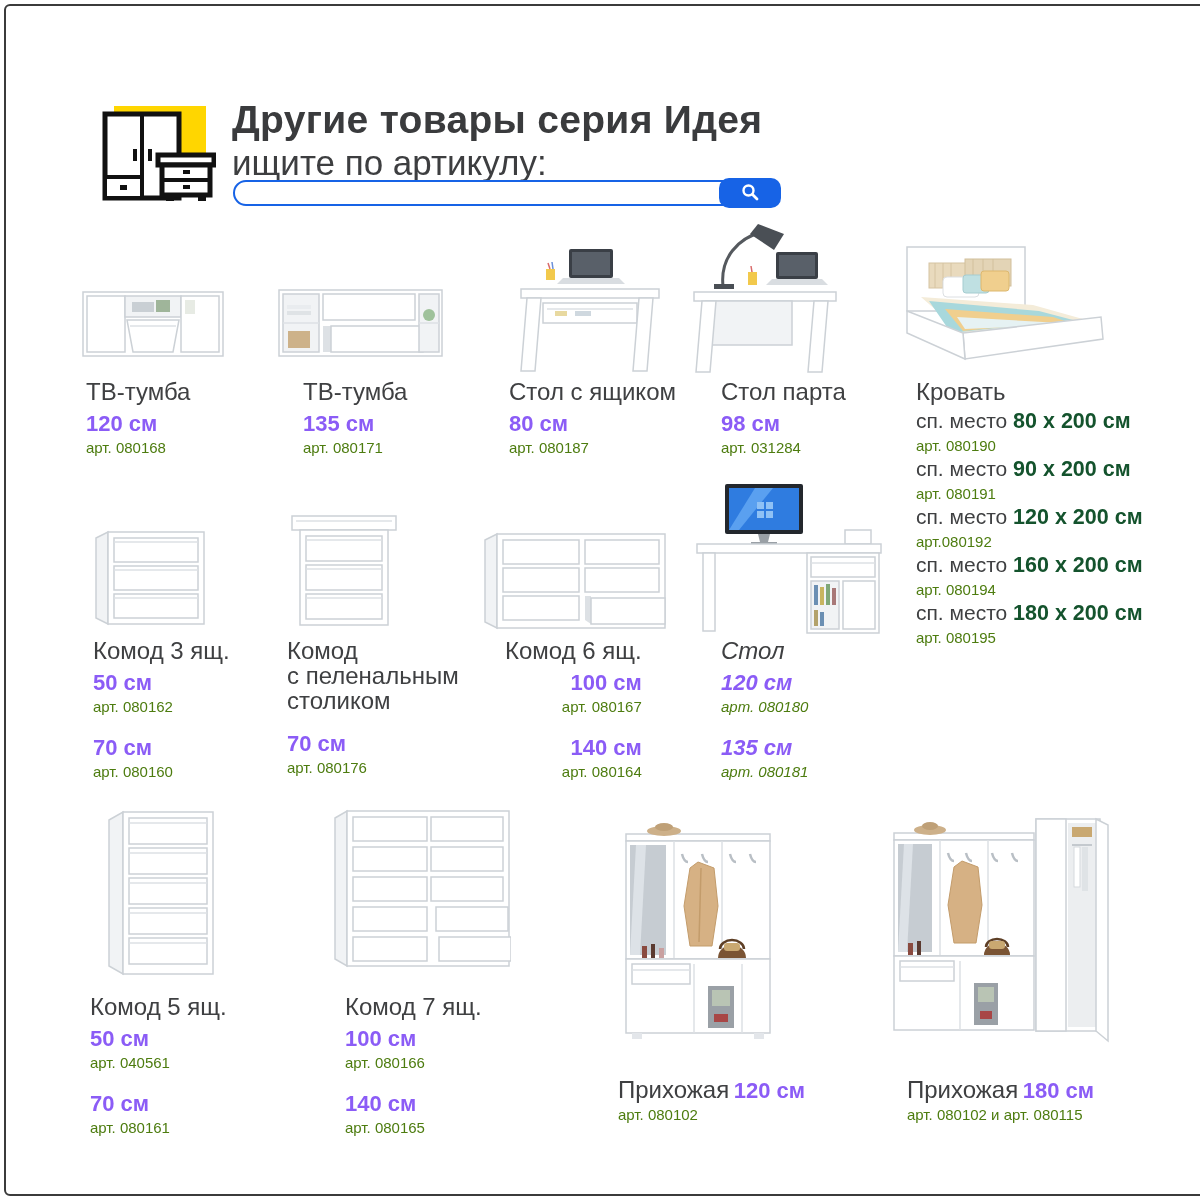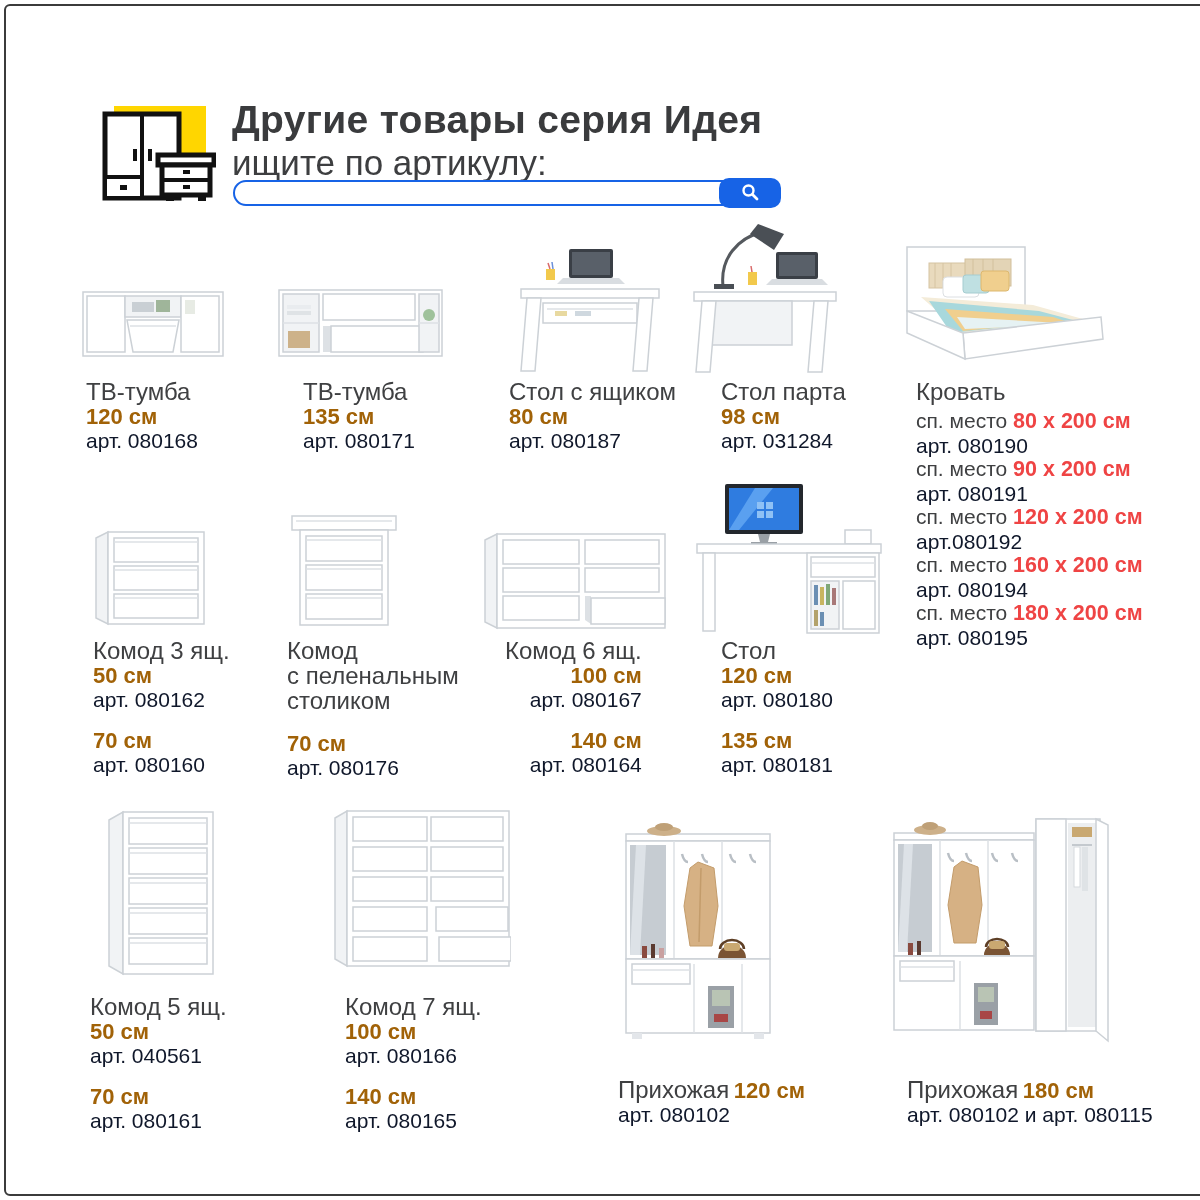--- a/index.html
+++ b/index.html
@@ -11,27 +11,27 @@
   .logo{position:absolute;left:98px;top:101px;width:118px;height:100px;}
   .title{position:absolute;left:232px;top:98px;font-size:39px;font-weight:700;color:#3a3b3d;letter-spacing:.3px;white-space:nowrap;}
   .subtitle{position:absolute;left:232px;top:143px;font-size:35px;font-weight:400;color:#3d3e40;white-space:nowrap;}
   .searchbar{position:absolute;left:233px;top:178px;width:548px;height:30px;}
   .searchbar input{position:absolute;left:0;top:2px;width:505px;height:26px;box-sizing:border-box;border:2px solid #1763e6;border-radius:14px;outline:none;font-size:15px;padding:0 12px;color:#333;background:#fff;}
   .search-btn{position:absolute;right:0;top:0;width:62px;height:30px;background:#1763e6;border:none;border-radius:10px;cursor:pointer;display:flex;align-items:center;justify-content:center;padding:0;}
 
   
   .caption{position:absolute;}
   .name{font-size:24px;line-height:25px;color:#3f4042;white-space:nowrap;}
-  .size{font-size:22px;line-height:24px;font-weight:700;color:#a16207;margin-top:1px;white-space:nowrap;}
-  .art{font-size:21px;line-height:21px;color:#0f172a;margin-top:1px;white-space:nowrap;}
+  .size{font-size:22px;line-height:24px;font-weight:700;color:#8b5cf6;margin-top:8px;white-space:nowrap;}
+  .art{font-size:15px;line-height:21px;color:#4d7c0f;margin-top:1px;white-space:nowrap;}
   .variant.gap{margin-top:19px;}
   .bedv{margin-top:0;white-space:nowrap;}
   .bedv.first{margin-top:4px;}
   .bed-line{font-size:21px;line-height:25px;color:#3f4042;}
-  .bed-line b{font-size:21.5px;color:#ef4444;}
+  .bed-line b{font-size:21.5px;color:#14532d;}
   .inline-name .name,.inline-name .size{display:inline;}
   .photo{position:absolute;}
   svg .f{fill:#fff;stroke:#ccd1d6;stroke-width:1.5;}
   svg .s{fill:#f1f3f5;stroke:#ccd1d6;stroke-width:1.5;}
   svg .ln{stroke:#dde1e5;stroke-width:1.5;fill:none;}
 </style>
 </head>
 <body>
 
 <div id="page">
@@ -419,21 +419,21 @@
     <div class="variant">
       <div class="size">100 см</div>
       <div class="art">арт. 080167</div>
     </div>
     <div class="variant gap">
       <div class="size">140 см</div>
       <div class="art">арт. 080164</div>
     </div>
   </div>
 
-  <div class="caption" style="left:721px;top:638px;">
+  <div class="caption" style="left:721px;top:638px;font-style:italic;">
     <div class="name">Стол</div>
     <div class="variant">
       <div class="size">120 см</div>
       <div class="art">арт. 080180</div>
     </div>
     <div class="variant gap">
       <div class="size">135 см</div>
       <div class="art">арт. 080181</div>
     </div>
   </div>

